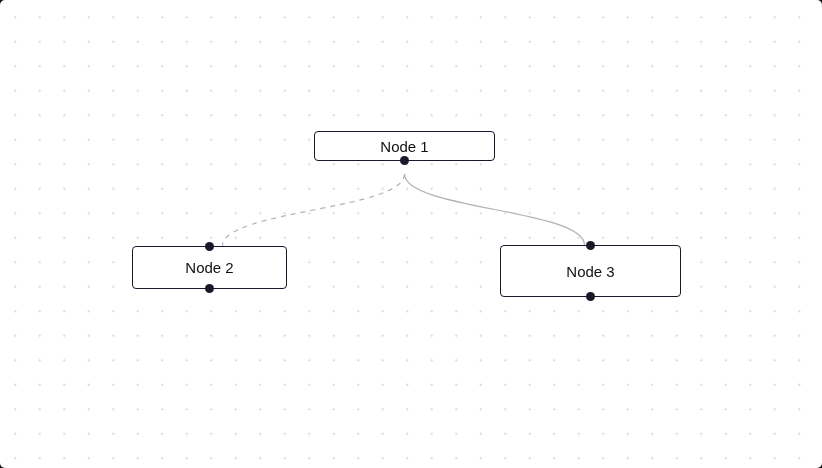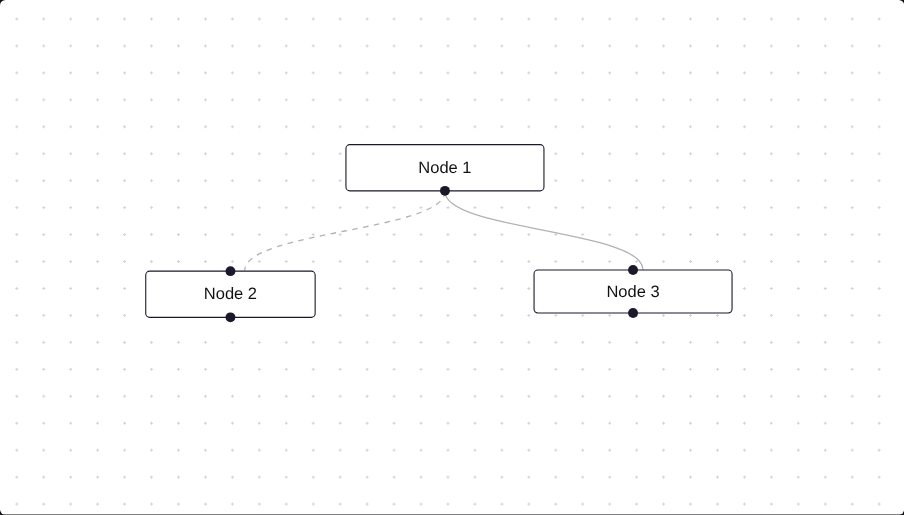--- a/index.html
+++ b/index.html
@@ -61,30 +61,30 @@
 </head>
 <body>
 
 <div class="viewport" style="background-image: radial-gradient(circle, rgb(209, 209, 213) 0.9px, transparent 1.1px); background-size: 24.5px 24.5px;">
 
   <svg class="edges" width="822" height="468" viewBox="0 0 822 468" xmlns="http://www.w3.org/2000/svg">
       <path d="M 404.5 174 C 404.5 210, 222.5 210, 222.5 246" fill="none" stroke="#b1b1b7" stroke-width="1.2" stroke-dasharray="5 5"></path>
       <path d="M 404.5 174 C 404.5 209.5, 584.5 209.5, 584.5 245" fill="none" stroke="#b1b1b7" stroke-width="1.2"></path>
     </svg>
 
-  <div class="node" id="node-0" style="border-color: rgb(26, 25, 43); background: rgb(255, 255, 255); left: 314px; top: 131px; width: 181px; height: 43px;">
+  <div class="node" id="node-0" style="border-color: rgb(26, 25, 43); background: rgb(255, 255, 255); left: 314px; top: 131px; width: 181px; height: 30px;">
     <span class="node-label" style="color: rgb(17, 17, 17);">Node 1</span>
     <div class="handle handle-bottom" style="background: rgb(26, 25, 43);"></div>
   </div>
 
   <div class="node" id="node-1" style="border-color: rgb(26, 25, 43); background: rgb(255, 255, 255); left: 132px; top: 246px; width: 155px; height: 43px;">
     <div class="handle handle-top" style="background: rgb(26, 25, 43);"></div>
     <span class="node-label" style="color: rgb(17, 17, 17);">Node 2</span>
     <div class="handle handle-bottom" style="background: rgb(26, 25, 43);"></div>
   </div>
 
-  <div class="node" id="node-2" style="border-color: rgb(26, 25, 43); background: rgb(255, 255, 255); left: 485px; top: 245px; width: 181px; height: 40px;">
+  <div class="node" id="node-2" style="border-color: rgb(26, 25, 43); background: rgb(255, 255, 255); left: 500px; top: 245px; width: 181px; height: 52px;">
     <div class="handle handle-top" style="background: rgb(26, 25, 43);"></div>
     <span class="node-label" style="color: rgb(17, 17, 17);">Node 3</span>
     <div class="handle handle-bottom" style="background: rgb(26, 25, 43);"></div>
   </div>
 
 </div>
 
 </body></html>

